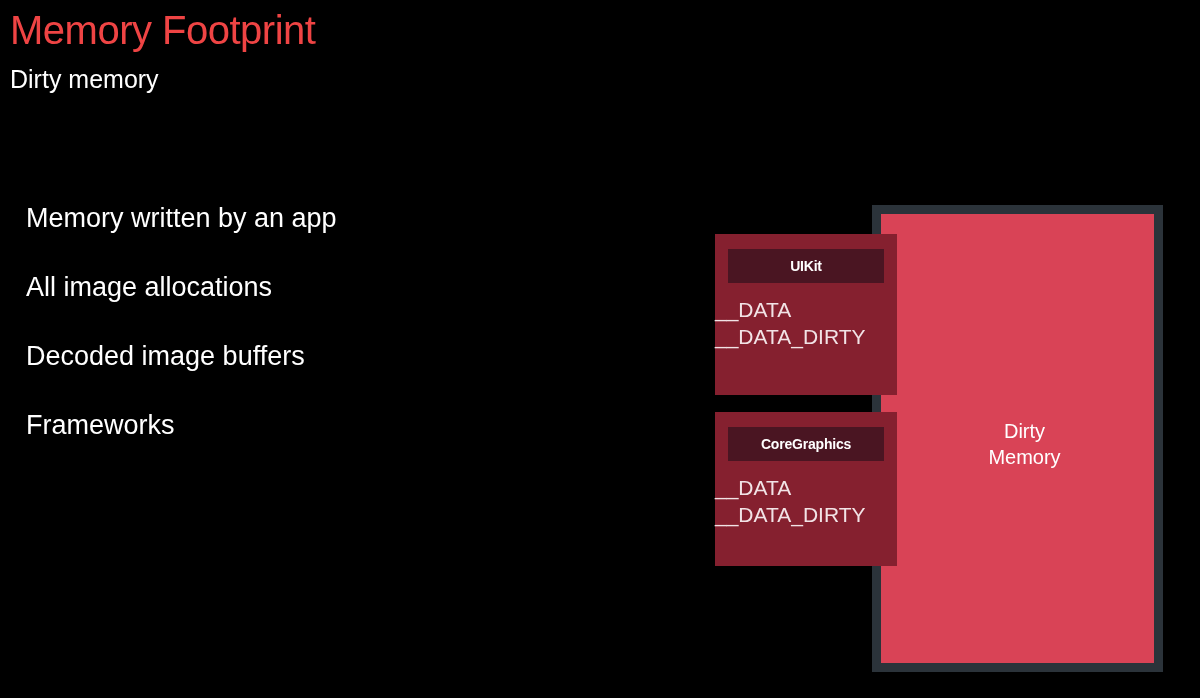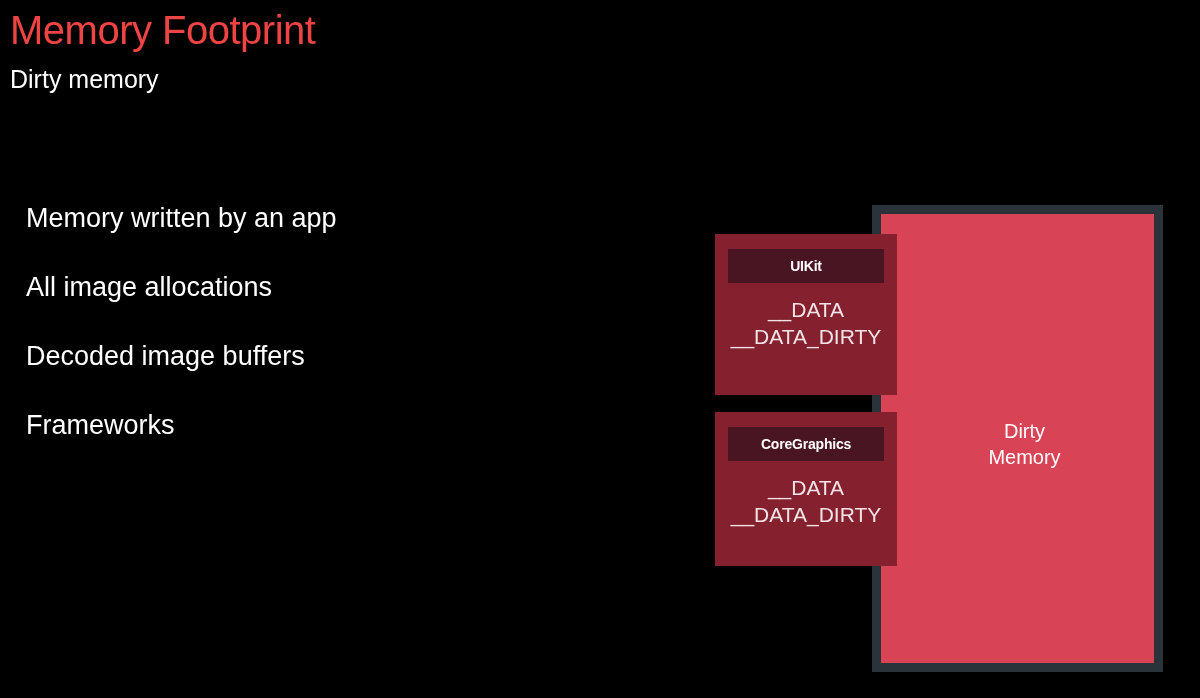--- a/index.html
+++ b/index.html
@@ -127,21 +127,20 @@
     font-size: 14px;
     font-weight: bold;
     white-space: nowrap;
     letter-spacing: -0.2px;
   }
   .fw-sections {
     position: absolute;
     left: 0;
     right: 0;
     top: 62px;
-    text-align: center;
   }
   .fw-section-line {
     color: #f2e3e6;
     font-size: 21px;
     line-height: 27px;
     white-space: nowrap;
   }
 </style>
 </head>
 <body>

